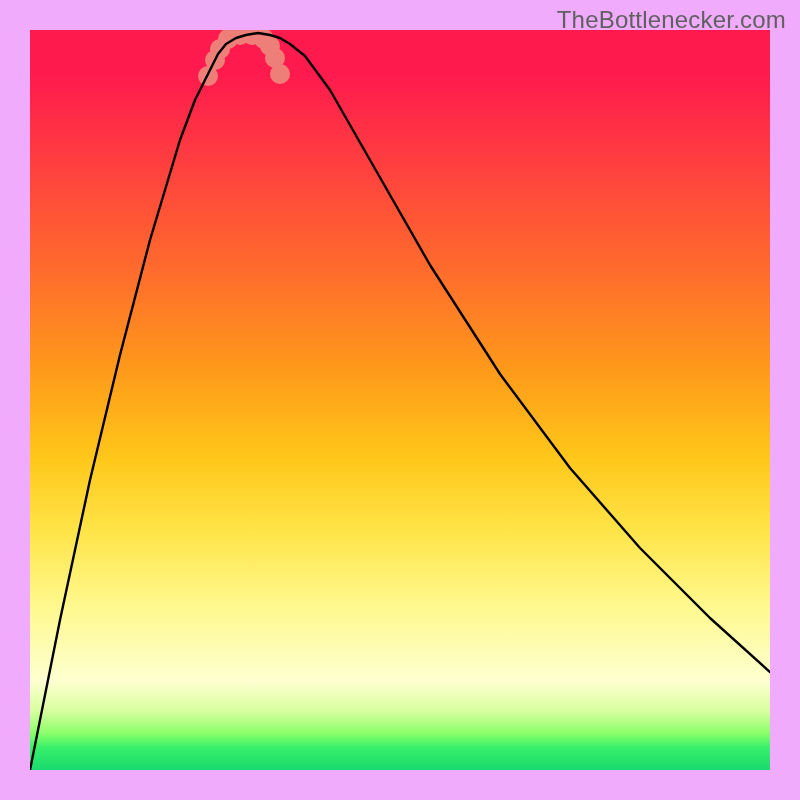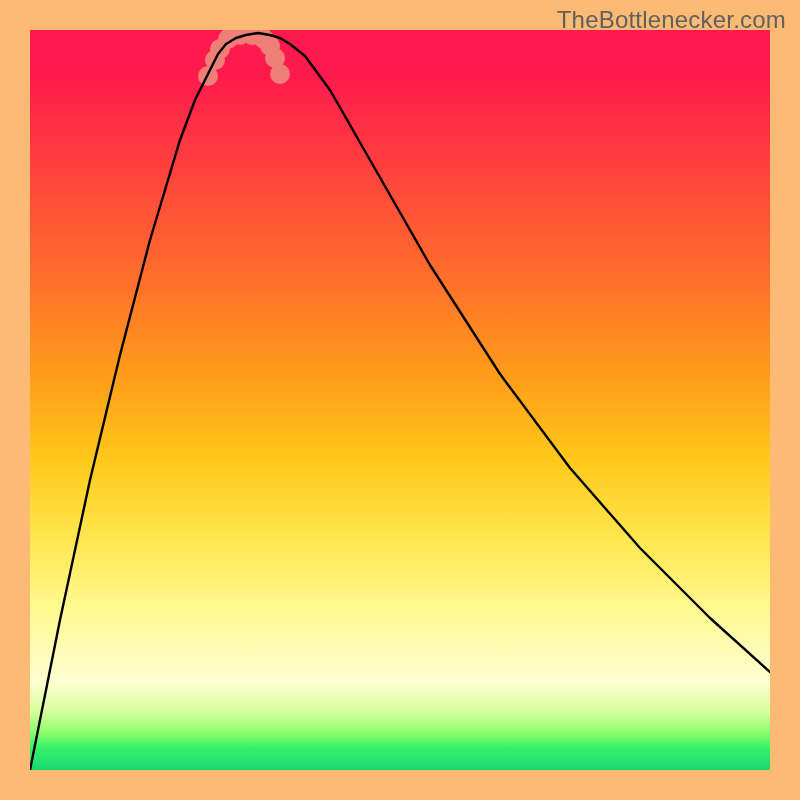--- a/index.html
+++ b/index.html
@@ -9,21 +9,21 @@
     height: 800px;
     background: #000;
     overflow: hidden;
   }
   .frame {
     position: absolute;
     left: 0;
     top: 0;
     width: 800px;
     height: 800px;
-    background: #fdba74;
+    background: #f0abfc;
   }
   .plot {
     position: absolute;
     left: 30px;
     top: 30px;
     width: 740px;
     height: 740px;
     overflow: hidden;
   }
   .gradient {

